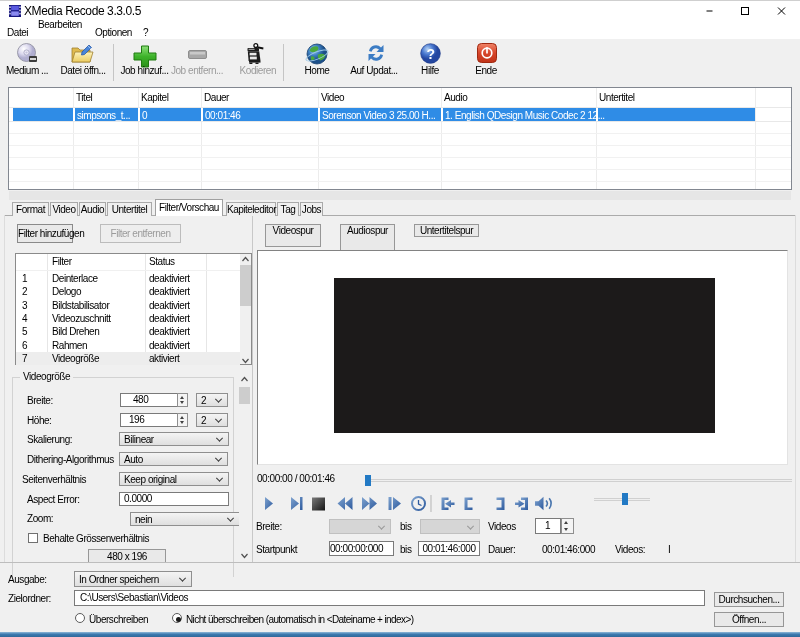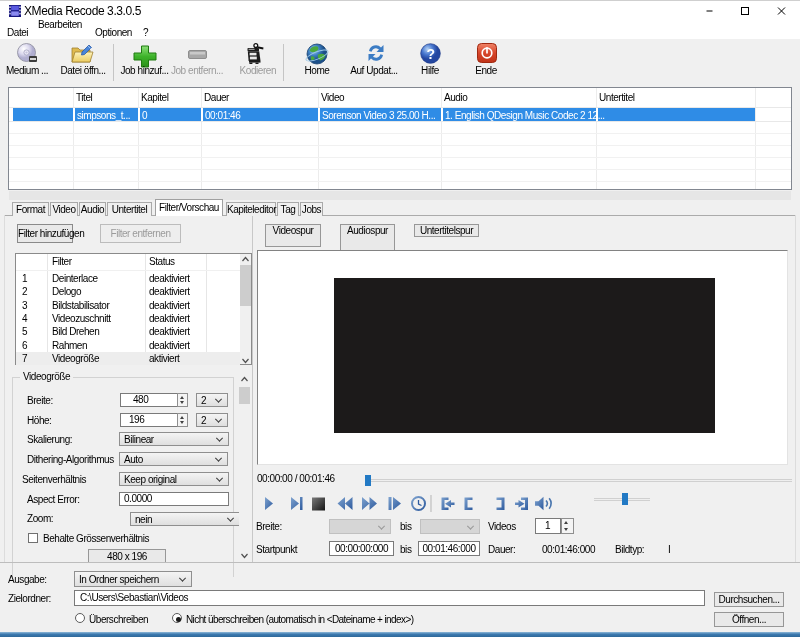--- a/index.html
+++ b/index.html
@@ -362,26 +362,26 @@
   </div>
 <div class="lbl" style="left:400px;top:521px">bis</div>
 <div class="combo dis" style="left:420px;top:519px;width:60px;height:15px">
     <span class="chev"></span>
   </div>
 <div class="lbl" style="left:488px;top:521px">Videos</div>
 <div class="tb" style="left:535px;top:518px;width:26px;height:16px;line-height:14px"><span style="margin-left:9px">1</span></div>
 <div class="spin ab" style="left:561px;top:518px;height:16px;width:13px"></div>
 
 <div class="lbl" style="left:256px;top:544px">Startpunkt</div>
-<div class="tb" style="left:329px;top:541px;width:65px;height:15px;line-height:13px;text-align:center">00:00:00:000</div>
+<div class="tb" style="left:329px;top:541px;width:65px;height:15px;line-height:13px;text-align:left">00:00:00:000</div>
 <div class="lbl" style="left:400px;top:544px">bis</div>
 <div class="tb" style="left:418px;top:541px;width:62px;height:15px;line-height:13px;text-align:center">00:01:46:000</div>
 <div class="lbl" style="left:488px;top:544px">Dauer:</div>
 <div class="lbl" style="left:542px;top:544px">00:01:46:000</div>
-<div class="lbl" style="left:615px;top:544px">Bildtyp:</div>
+<div class="lbl" style="left:615px;top:544px">Videos:</div>
 <div class="lbl" style="left:668px;top:544px">I</div>
 
 <div class="ab" style="left:0px;top:562px;width:800px;height:1px;background:#bdbdbd"></div>
 <div class="lbl" style="left:8px;top:574px">Ausgabe:</div>
 <div class="combo" style="left:74px;top:571px;width:118px;height:16px">
     <span class="tx">In Ordner speichern</span>
     <span class="chev"></span>
   </div>
 <div class="lbl" style="left:8px;top:593px">Zielordner:</div>
 <div class="tb" style="left:74px;top:590px;width:631px;height:16px;line-height:14px"><span style="margin-left:5px">C:\Users\Sebastian\Videos</span></div>

